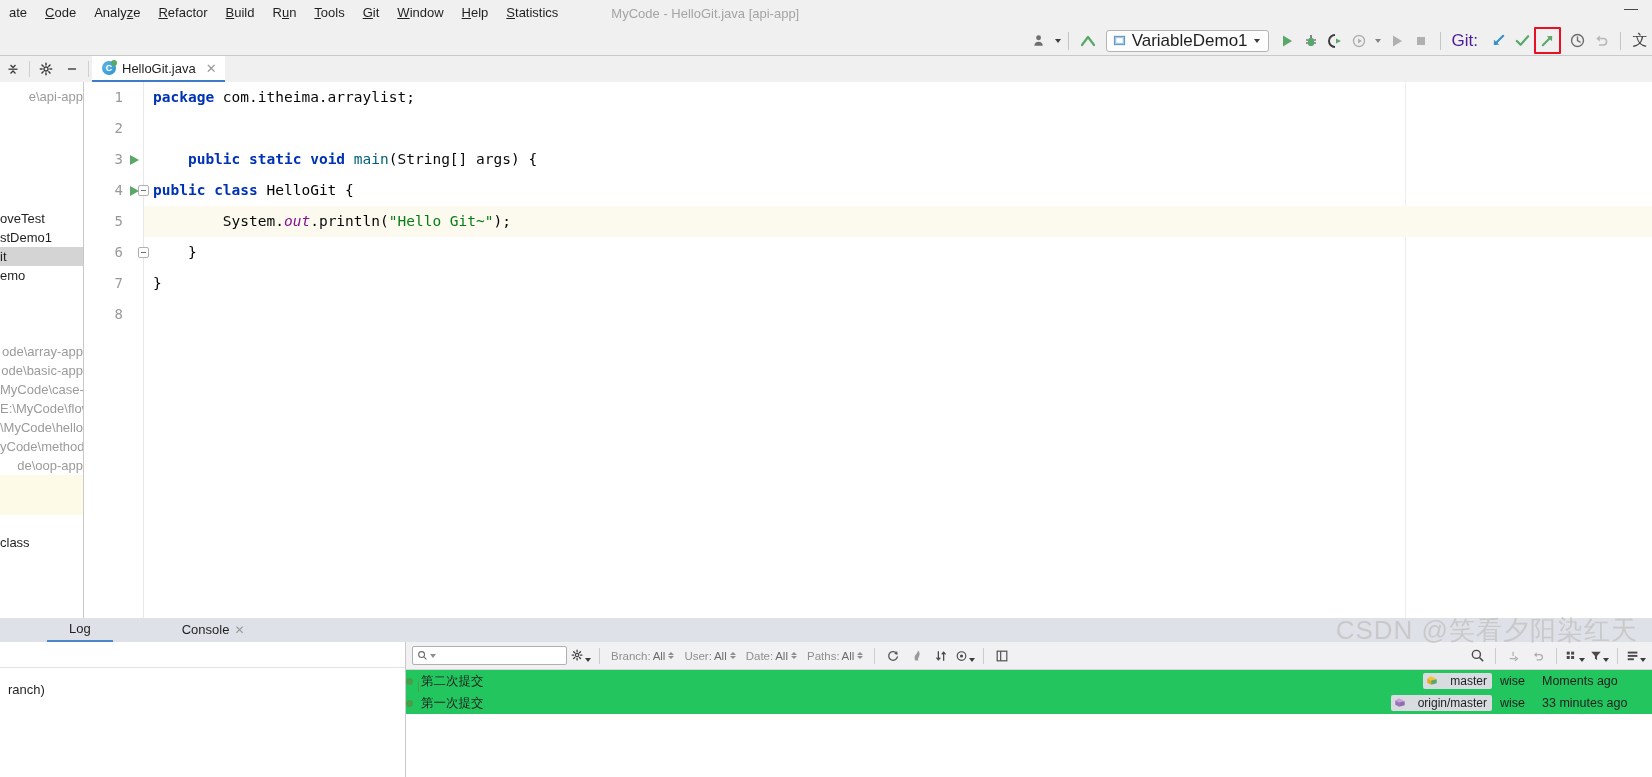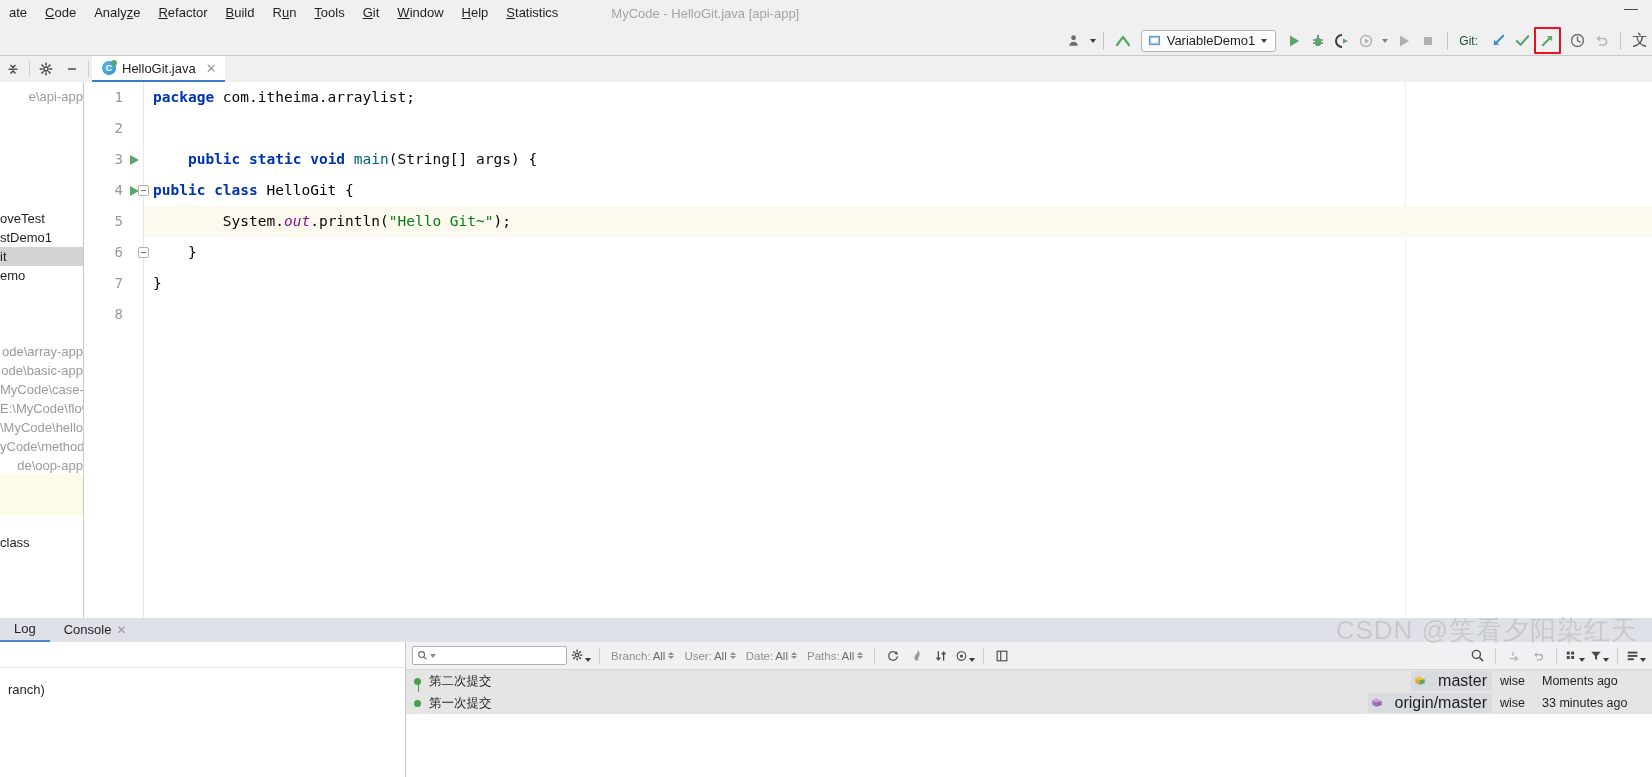--- a/index.html
+++ b/index.html
@@ -45,23 +45,23 @@
   }
   .tb-btn {
     width: 24px; height: 24px; display: flex; align-items: center; justify-content: center;
     border-radius: 2px;
   }
   .tb-sep { width: 1px; height: 18px; background: #c5c5c5; margin: 0 7px; }
   .runconfig {
     display: flex; align-items: center; gap: 6px;
     height: 22px; border: 1px solid #b4b4b4; border-radius: 3px;
     background: #fdfdfd; padding: 0 8px 0 6px; margin: 0 6px;
-    font-size: 13px; color: #1f1f1f; white-space: nowrap;
-  }
-  .git-label { font-size: 12px; color: #14532d; margin: 0 8px 0 4px; }
+    font-size: 17px; color: #1f1f1f; white-space: nowrap;
+  }
+  .git-label { font-size: 17px; color: #4c1d95; margin: 0 8px 0 4px; }
   .tb-highlight {
     border: 2px solid #e81123; border-radius: 1px;
     width: 27px; height: 27px; display: flex; align-items: center; justify-content: center;
   }
   .caret { width: 0; height: 0; border-left: 3.5px solid transparent;
            border-right: 3.5px solid transparent; border-top: 4px solid #3c3c3c; }
 
   
   .tabbar {
     position: absolute; left: 0; top: 56px; width: 1652px; height: 26px;
@@ -151,22 +151,22 @@
   .lp-row.dim { color: #9b9b9b; text-align: right; }
   .lp-row.sel { background: #d4d4d4; }
   .lp-yellow { background: #fdfbe8; }
 
   
   .tw-tabs {
     position: absolute; left: 0; top: 618px; width: 1652px; height: 24px;
     background: #dfe1e8; display: flex; align-items: center;
   }
   .tw-tab {
-    font-size: 13px; color: #1f1f1f; padding: 0 14px; height: 24px; line-height: 22px;
-    display: flex; align-items: center; gap: 5px;
+    font-size: 13px; color: #1f1f1f; padding: 0 22px; height: 24px; line-height: 22px;
+    display: flex; align-items: center; gap: 5px; margin-left: 47px;
   }
   .tw-tab.active { border-bottom: 2px solid #4a88c7; }
   .tw-x { color: #9a9a9a; font-size: 12px; }
 
   
   .git-panel {
     position: absolute; left: 0; top: 642px; width: 1652px; height: 135px;
     background: #ffffff;
   }
   .branch-pane {
@@ -199,35 +199,35 @@
   .updown { display: inline-flex; flex-direction: column; gap: 1px; margin-left: 1px; }
   .updown i { width:0;height:0;border-left:3px solid transparent;border-right:3px solid transparent; }
   .updown i.u { border-bottom: 3px solid #8f8f8f; }
   .updown i.d { border-top: 3px solid #8f8f8f; }
   .lt-sep { width: 1px; height: 16px; background: #cccccc; margin: 0 4px; }
   .lt-icn { width: 20px; height: 20px; display:flex; align-items:center; justify-content:center; }
   .lt-spacer { flex: 1; }
 
   .commit-list { background: #ffffff; }
   .commit-row {
-    height: 22px; display: flex; align-items: center; background: #e5e5e5;
-    font-size: 12.5px; position: relative; padding-left: 8px;
+    height: 22px; display: flex; align-items: center; background: #22c55e;
+    font-size: 12.5px; position: relative; 
   }
   .graph-dot {
     width: 7px; height: 7px; border-radius: 50%; background: #4a9e4a;
     margin-right: 8px; flex: 0 0 auto;
   }
   .graph-line {
     position: absolute; left: 11.5px; top: 11px; width: 1.5px; height: 22px; background: #4a9e4a;
   }
   .commit-msg { color: #1f1f1f; flex: 1; white-space: nowrap; }
   .commit-right { display: flex; align-items: center; gap: 8px; padding-right: 14px; }
   .ref-chip {
     display: flex; align-items: center; gap: 12px; background: #d8dbe0;
-    padding: 1px 5px 1px 3px; border-radius: 2px; font-size: 16px; color: #1f1f1f;
+    padding: 1px 5px 1px 3px; border-radius: 2px; font-size: 12px; color: #1f1f1f;
   }
   .commit-author { color: #1f1f1f; font-size: 12.5px; min-width: 34px; }
   .commit-date { color: #1f1f1f; font-size: 12.5px; min-width: 96px; }
   .watermark {
     position: absolute; right: 14px; bottom: 34px;
     font-size: 26px; color: #c9c9c9; white-space: nowrap; letter-spacing: 1px;
   }
   svg { display: block; }
 </style>
 </head>

